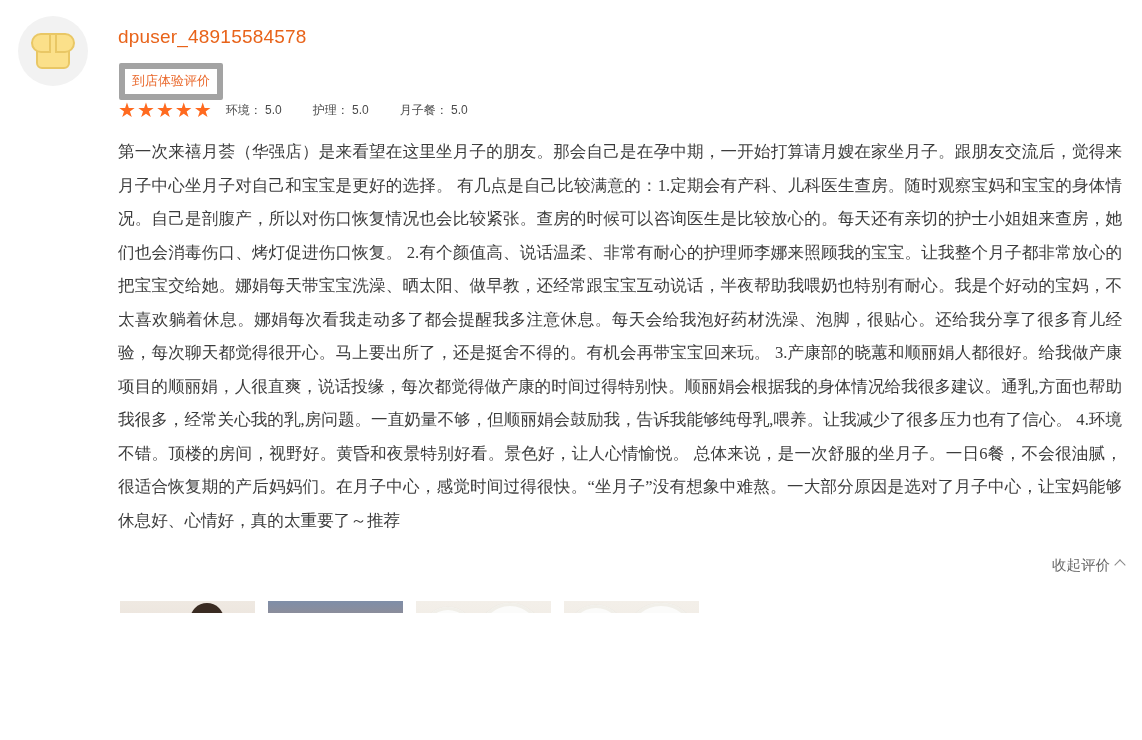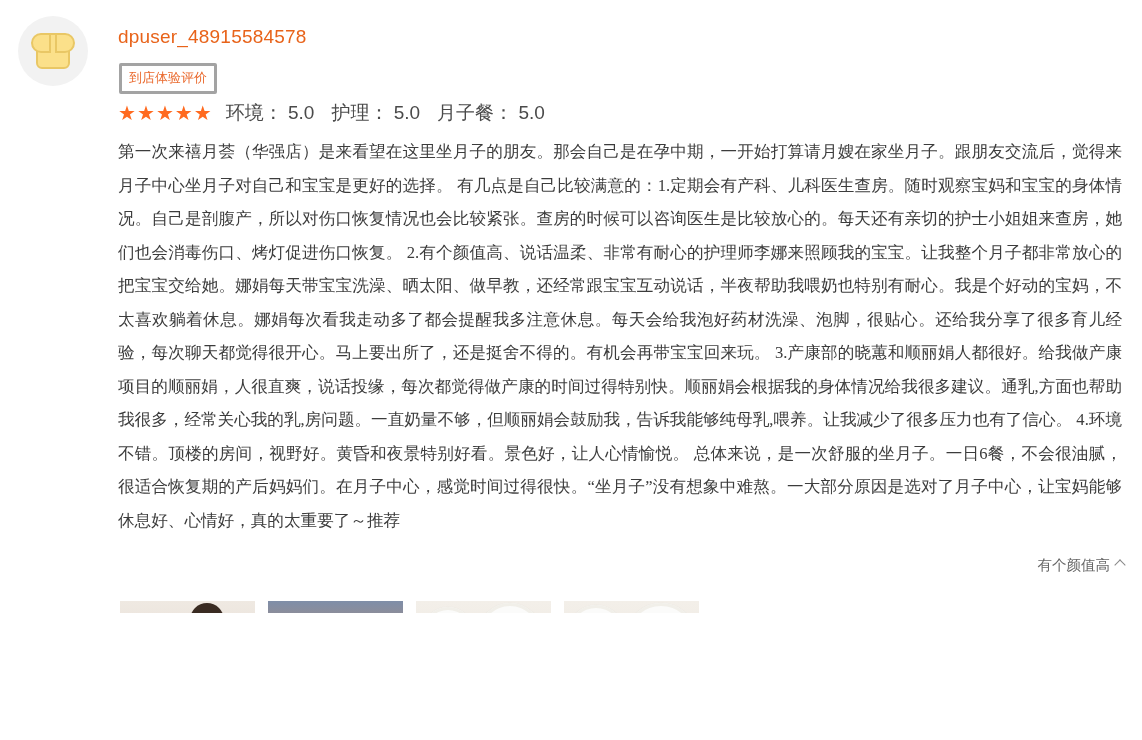--- a/index.html
+++ b/index.html
@@ -62,21 +62,21 @@
     left: 118px; top: 26px;
     font-size: 19px;
     color: #e8631a;
     letter-spacing: 0.2px;
     cursor: pointer;
   }
 
   .tag {
     position: absolute;
     left: 119px; top: 63px;
-    border: 3px solid #a3a3a3;
+    border: 6px solid #a3a3a3;
     color: #ea6a2e;
     font-size: 13px;
     padding: 3px 7px 4px 7px;
     border-radius: 2px;
     background: #fff;
     white-space: nowrap;
   }
 
   .rating-row {
     position: absolute;
@@ -89,22 +89,22 @@
     gap: 1px;
     margin-right: 14px;
   }
   .stars .star {
     color: #ff6a1f;
     font-size: 20px;
     line-height: 20px;
   }
   .scores {
     display: flex;
-    gap: 17px;
-    font-size: 19px;
+    gap: 31px;
+    font-size: 12px;
     color: #4a4a4a;
   }
   .score-item { white-space: nowrap; }
 
   
   .review-body {
     position: absolute;
     left: 118px; top: 135px;
     width: 1004px;
     font-size: 16.6px;
@@ -249,21 +249,21 @@
           <span>月子餐：</span>
           <span>5.0</span>
         </span>
       </div>
     </div>
   </div>
 
   <div class="review-body">第一次来禧月荟（华强店）是来看望在这里坐月子的朋友。那会自己是在孕中期，一开始打算请月嫂在家坐月子。跟朋友交流后，觉得来月子中心坐月子对自己和宝宝是更好的选择。 有几点是自己比较满意的：1.定期会有产科、儿科医生查房。随时观察宝妈和宝宝的身体情况。自己是剖腹产，所以对伤口恢复情况也会比较紧张。查房的时候可以咨询医生是比较放心的。每天还有亲切的护士小姐姐来查房，她们也会消毒伤口、烤灯促进伤口恢复。 2.有个颜值高、说话温柔、非常有耐心的护理师李娜来照顾我的宝宝。让我整个月子都非常放心的把宝宝交给她。娜娟每天带宝宝洗澡、晒太阳、做早教，还经常跟宝宝互动说话，半夜帮助我喂奶也特别有耐心。我是个好动的宝妈，不太喜欢躺着休息。娜娟每次看我走动多了都会提醒我多注意休息。每天会给我泡好药材洗澡、泡脚，很贴心。还给我分享了很多育儿经验，每次聊天都觉得很开心。马上要出所了，还是挺舍不得的。有机会再带宝宝回来玩。 3.产康部的晓蕙和顺丽娟人都很好。给我做产康项目的顺丽娟，人很直爽，说话投缘，每次都觉得做产康的时间过得特别快。顺丽娟会根据我的身体情况给我很多建议。通乳,方面也帮助我很多，经常关心我的乳,房问题。一直奶量不够，但顺丽娟会鼓励我，告诉我能够纯母乳,喂养。让我减少了很多压力也有了信心。 4.环境不错。顶楼的房间，视野好。黄昏和夜景特别好看。景色好，让人心情愉悦。 总体来说，是一次舒服的坐月子。一日6餐，不会很油腻，很适合恢复期的产后妈妈们。在月子中心，感觉时间过得很快。“坐月子”没有想象中难熬。一大部分原因是选对了月子中心，让宝妈能够休息好、心情好，真的太重要了～推荐</div>
 
   <div class="collapse">
-    <span>有个颜值高</span>
+    <span>收起评价</span>
     <span class="chev"></span>
   </div>
 
   <div class="photos">
 
     <div class="photo p1">
       <div class="wall"></div>
       <div class="chair"></div>
       <div class="scrub2"></div>
       <div class="baby"></div>

